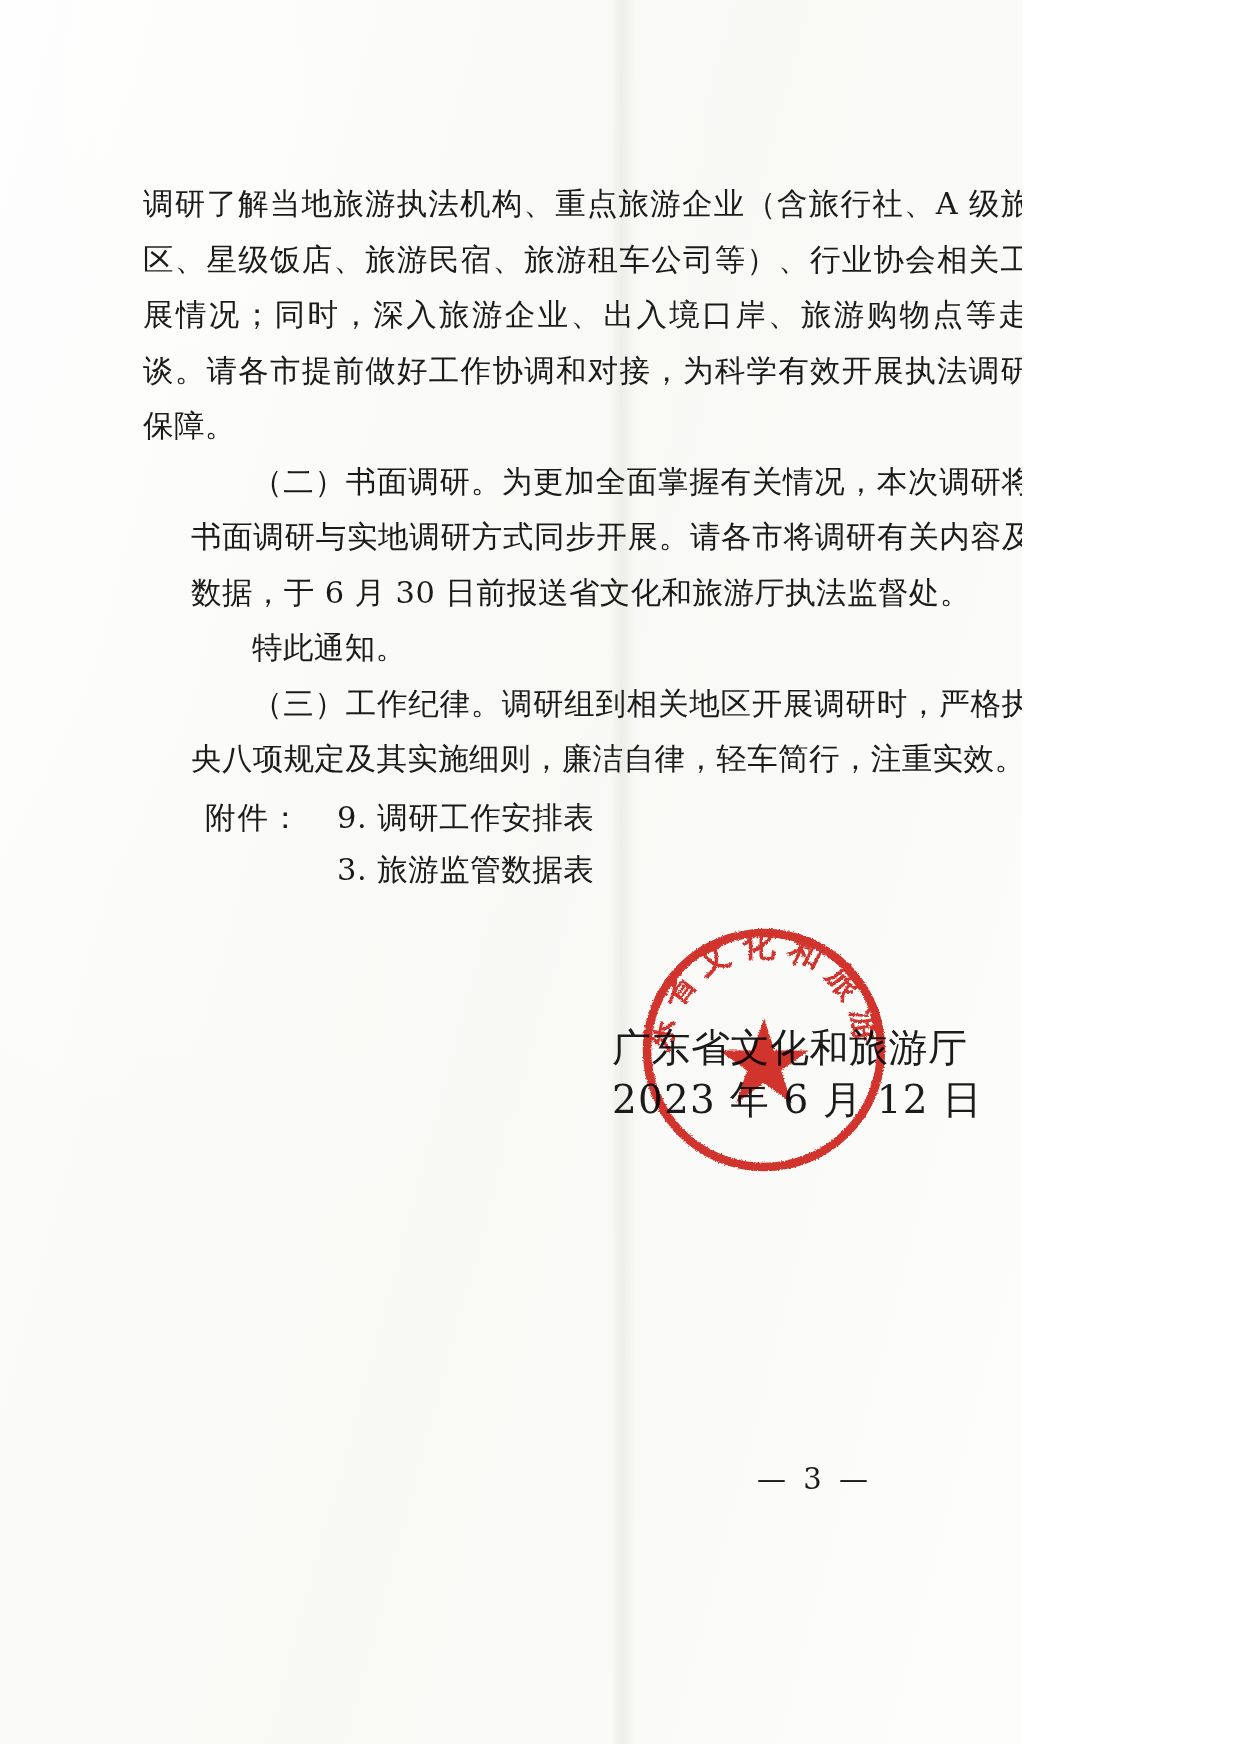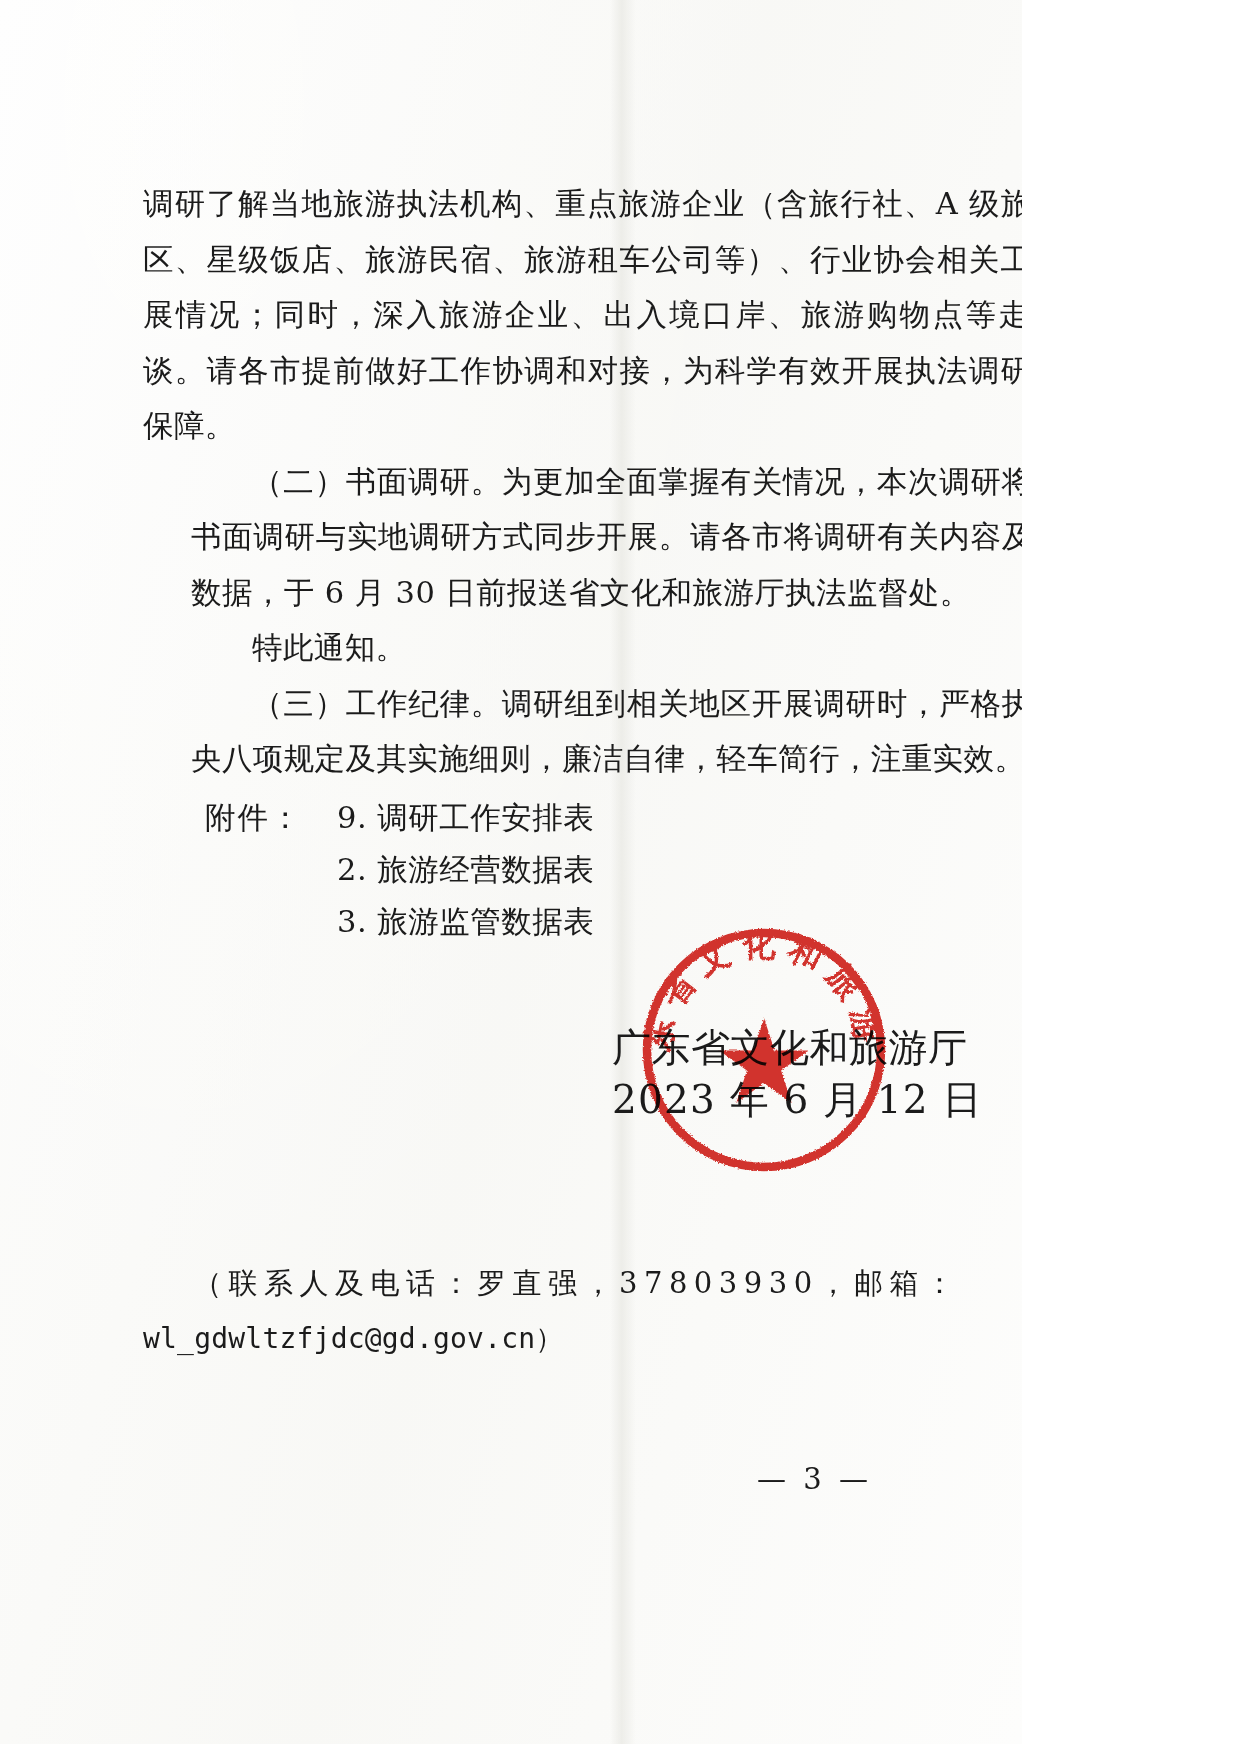--- a/index.html
+++ b/index.html
@@ -155,24 +155,20 @@
     <p class="para indent">（三）工作纪律。调研组到相关地区开展调研时，严格执行中央八项规定及其实施细则，廉洁自律，轻车简行，注重实效。</p>
   </div>
 
   <div class="attachments">
     <div class="attach-row">
       <span class="attach-label">附件：</span>
       <span class="attach-item">9. 调研工作安排表</span>
     </div>
     <div class="attach-row">
       <span class="attach-label"></span>
-      <span class="attach-item">2. 旅游经营数据表</span>
-    </div>
-    <div class="attach-row">
-      <span class="attach-label"></span>
       <span class="attach-item">3. 旅游监管数据表</span>
     </div>
   </div>
 
   <div class="signature">
     <div class="sig-org">广东省文化和旅游厅</div>
     <div class="sig-date">2023 年 6 月 12 日</div>
   </div>
 
   <div class="seal">
@@ -187,20 +183,16 @@
       <g filter="url(#rough)">
         <circle cx="128" cy="128" r="117" fill="none" stroke="#d3211c" stroke-width="8.5"></circle>
         <text font-family="DejaVu Serif, Liberation Serif, serif" font-size="33" font-weight="bold" fill="#d3211c" letter-spacing="10" text-anchor="middle">
           <textPath href="#sealArc" startOffset="50%">广东省文化和旅游厅</textPath>
         </text>
         <polygon fill="#d3211c" points="128,96 138.6,128.5 172.8,128.5 145.1,148.6 155.7,181.1 128,161 100.3,181.1 110.9,148.6 83.2,128.5 117.4,128.5"></polygon>
       </g>
     </svg>
   </div>
 
-  <div class="contact">
-    <div class="contact-line1">（联系人及电话：罗直强，37803930，邮箱：</div>
-    <div class="contact-line2">wl_gdwltzfjdc@gd.gov.cn）</div>
-  </div>
 
   <div class="page-number">— 3 —</div>
 
 </div>
 
 </body></html>

